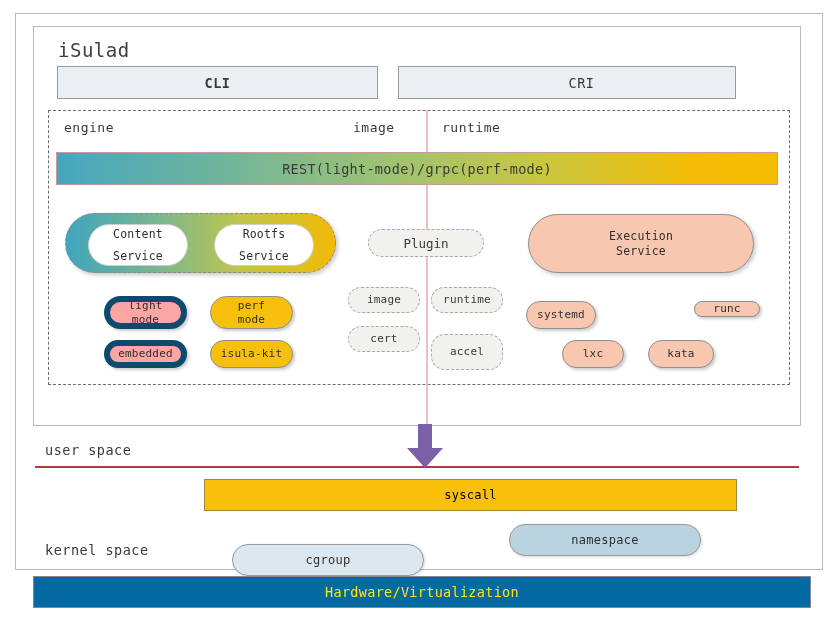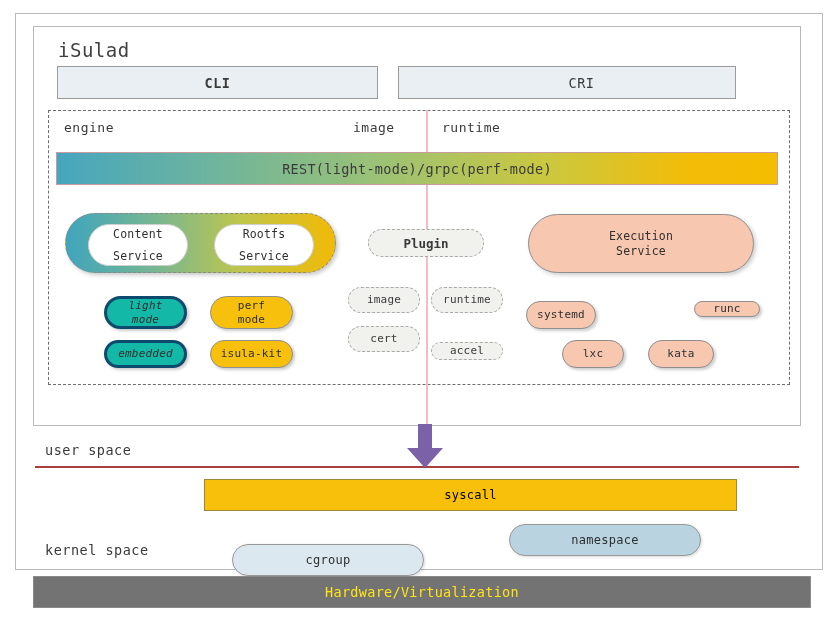--- a/index.html
+++ b/index.html
@@ -50,49 +50,49 @@
     background:#ffffff;border:1px solid #cfcfcf;
     display:flex;flex-direction:column;align-items:center;justify-content:center;
     font-size:11.5px;color:#2f2f2f;line-height:14px;letter-spacing:.2px;gap:8px;}
   #svc-content{left:22px;width:98px;}
   #svc-rootfs{left:148px;width:98px;}
 
   
   #plugin-pill{left:368px;top:229px;width:116px;height:28px;border-radius:16px;
     border:1.5px dashed #a8a8a8;background:#f1f1ed;
     display:flex;align-items:center;justify-content:center;
-    font-size:12.5px;color:#3a3a3a;font-weight:bold;}
+    font-size:12.5px;color:#3a3a3a;}
 
   
   #exec-svc{left:528px;top:214px;width:226px;height:59px;border-radius:30px;
     border:1px solid #8f8f8f;background:#f7c7b0;
     display:flex;flex-direction:column;align-items:center;justify-content:center;
     font-size:11.5px;color:#2f2f2f;line-height:15px;letter-spacing:.2px;
     box-shadow:2px 2px 4px rgba(0,0,0,.2);}
 
   
   .pill{border-radius:18px;display:flex;flex-direction:column;
     align-items:center;justify-content:center;
     font-size:11px;color:#2f2f2f;line-height:13.5px;letter-spacing:.2px;
     box-shadow:2px 2px 3px rgba(0,0,0,.2);}
-  .pill-blue{background:#14b8a6;border:3px solid #0c4a6e;font-style:italic;}
+  .pill-blue{background:#fca5a5;border:6px solid #0c4a6e;}
   .pill-yellow{background:#f6c00c;border:1px solid #8f8f8f;}
   .pill-salmon{background:#f7c7b0;border:1px solid #8f8f8f;}
   .pill-dashed{background:#f1f1ed;border:1.5px dashed #a8a8a8;box-shadow:none;
     font-size:11px;color:#3a3a3a;}
 
   #p-light{left:104px;top:296px;width:83px;height:33px;}
   #p-perf{left:210px;top:296px;width:83px;height:33px;}
   #p-embedded{left:104px;top:340px;width:83px;height:28px;}
   #p-isulakit{left:210px;top:340px;width:83px;height:28px;}
 
   #p-image{left:348px;top:287px;width:72px;height:26px;border-radius:14px;}
   #p-runtime{left:431px;top:287px;width:72px;height:26px;border-radius:14px;}
   #p-cert{left:348px;top:326px;width:72px;height:26px;border-radius:14px;}
-  #p-accel{left:431px;top:342px;width:72px;height:18px;border-radius:14px;}
+  #p-accel{left:431px;top:334px;width:72px;height:36px;border-radius:14px;}
 
   #p-systemd{left:526px;top:301px;width:70px;height:28px;}
   #p-runc{left:694px;top:301px;width:66px;height:16px;}
   #p-lxc{left:562px;top:340px;width:62px;height:28px;}
   #p-kata{left:648px;top:340px;width:66px;height:28px;}
 
   
   .space-label{font-size:13.5px;color:#3a3a3a;letter-spacing:.5px;}
   #lbl-user{left:45px;top:442px;}
   #lbl-kernel{left:45px;top:542px;}
@@ -112,21 +112,21 @@
     font-size:12px;color:#2f2f2f;letter-spacing:.3px;
     box-shadow:1px 1px 3px rgba(0,0,0,.15);margin-top:20px;}
   #namespace-box{left:509px;top:524px;width:192px;height:32px;border-radius:17px;
     background:#b9d4e0;border:1px solid #9a9a9a;
     display:flex;align-items:center;justify-content:center;
     font-size:12px;color:#2f2f2f;letter-spacing:.3px;
     box-shadow:1px 1px 3px rgba(0,0,0,.15);}
 
   
   #hardware-bar{left:33px;top:576px;width:778px;height:32px;
-    background:#737373;border:1px solid #8a8a8a;
+    background:#0369a1;border:1px solid #8a8a8a;
     display:flex;align-items:center;justify-content:center;
     font-size:13.5px;color:#ffe515;letter-spacing:.3px;}
 </style>
 </head>
 <body>
 
 <div id="canvas">
 
   <div id="outer-frame" class="abs"></div>
 

